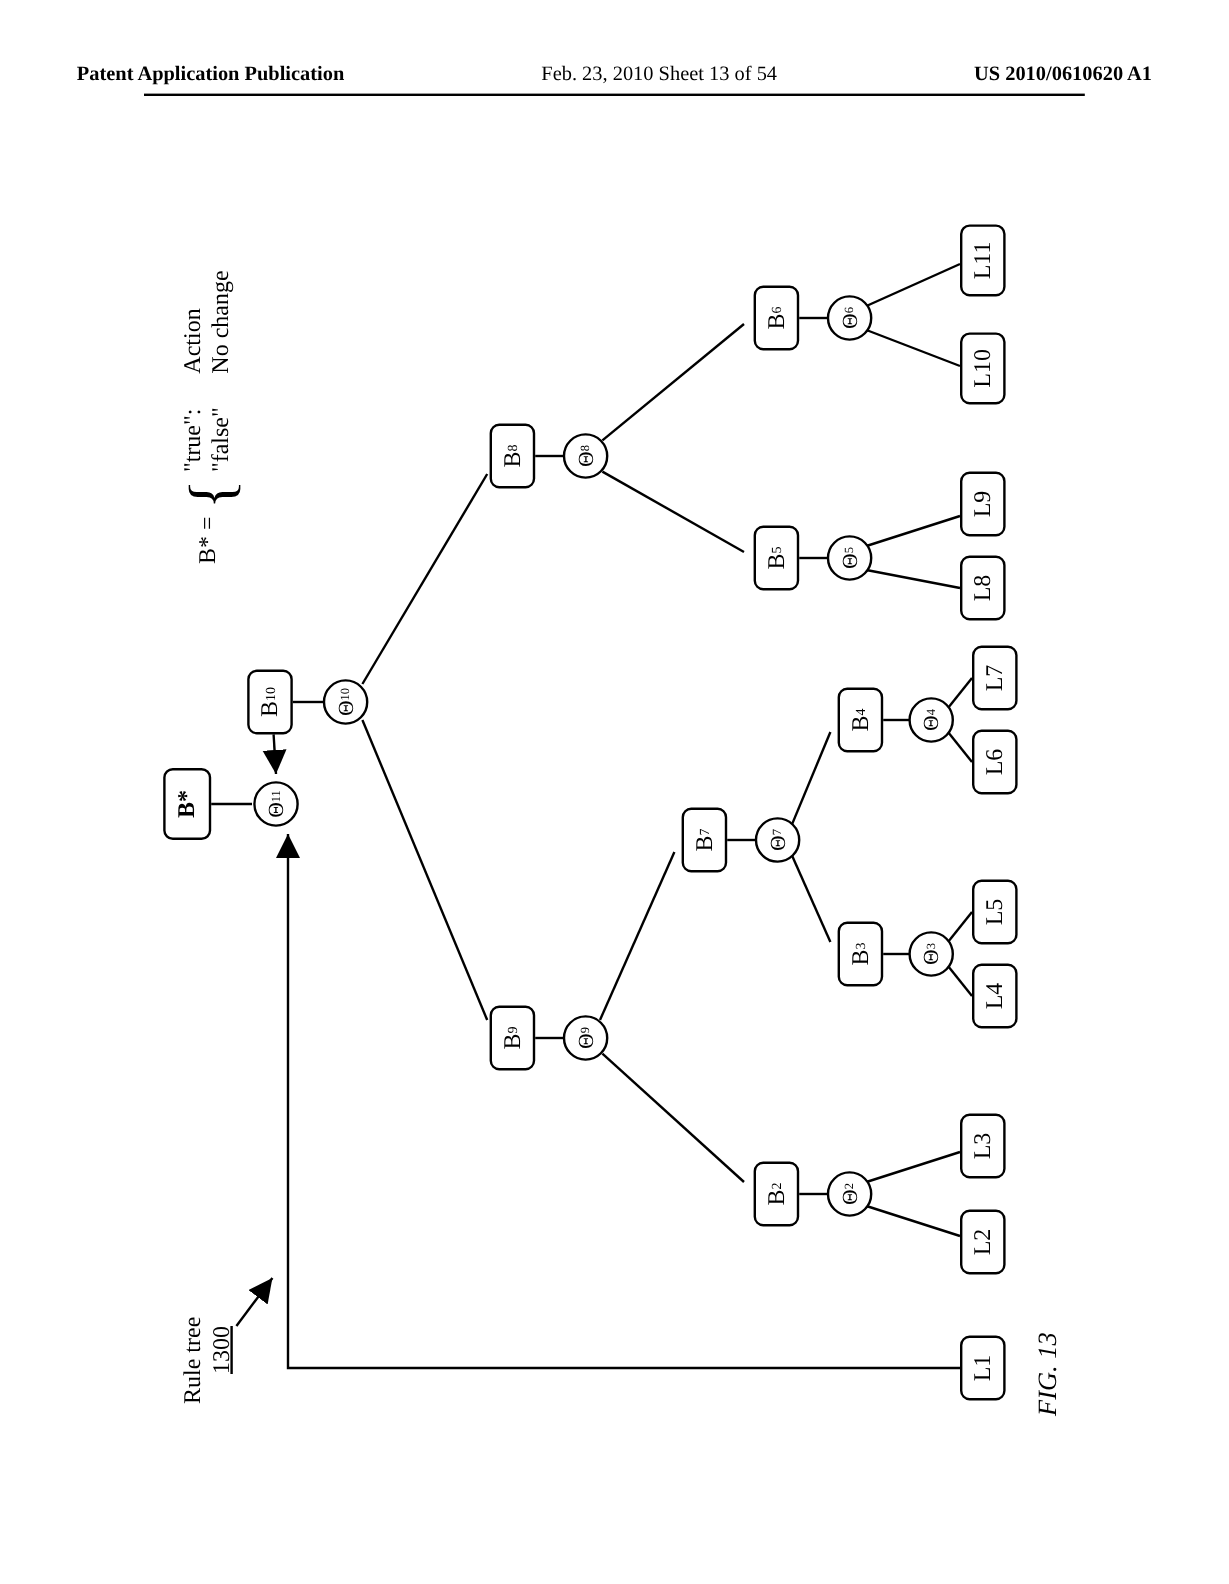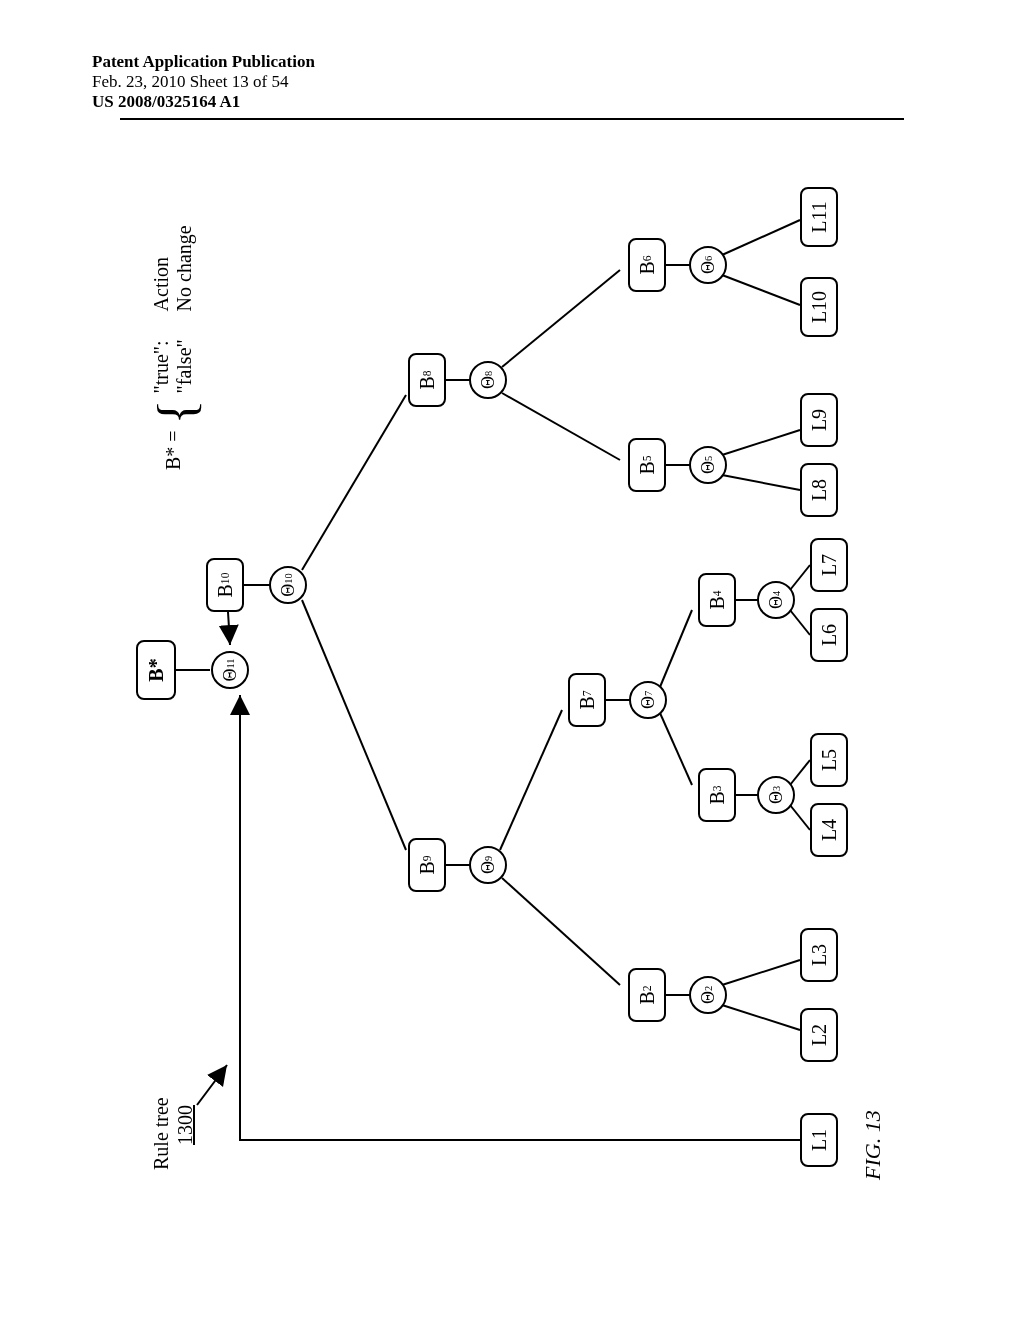--- a/index.html
+++ b/index.html
@@ -1,19 +1,19 @@
 <!DOCTYPE html>
 <html><head>
 <meta charset="utf-8">
 <style>
   * { box-sizing: border-box; margin: 0; padding: 0; }
   html, body { width: 1024px; height: 1320px; background: #fff; font-family: "Times New Roman", Times, serif; color: #000; }
   .page { position: relative; width: 1024px; height: 1320px; }
   .header { position: absolute; top: 52px; left: 0; width: 1024px; }
-  .header-row { display: flex; justify-content: space-between; padding: 0 92px; font-size: 17px; flex-direction: column; }
+  .header-row { display: flex; justify-content: space-between; padding: 0 64px; font-size: 17px; }
   .hdr-left { font-weight: bold; }
   .hdr-right { font-weight: bold; }
   .hdr-mid { font-weight: normal; }
   .header-rule { border-top: 2px solid #000; margin: 6px 120px 0 120px; }
 
   .canvas { position: absolute; left: 110px; top: 140px; width: 800px; height: 1060px; }
   svg { position: absolute; left:0; top:0; }
 
   
   .rbox { position: absolute; border: 2px solid #000; border-radius: 8px; display:flex; align-items:center; justify-content:center; font-size: 20px; background:#fff; }
@@ -31,21 +31,21 @@
 </style>
 </head>
 <body>
 
 <div class="page">
 
   <div class="header">
     <div class="header-row">
       <span class="hdr-left">Patent Application Publication</span>
       <span class="hdr-mid">Feb. 23, 2010  Sheet 13 of 54</span>
-      <span class="hdr-right">US 2008/0325164 A1</span>
+      <span class="hdr-right">US 2010/0610620 A1</span>
     </div>
     <div class="header-rule"></div>
   </div>
 
   <div class="canvas">
 
     <div style="position:absolute; left:0; top:0; width:1060px; height:800px; transform-origin: 0 0; transform: rotate(-90deg) translate(-1060px,0);">
 
       <svg width="1060" height="800">
         <defs>

